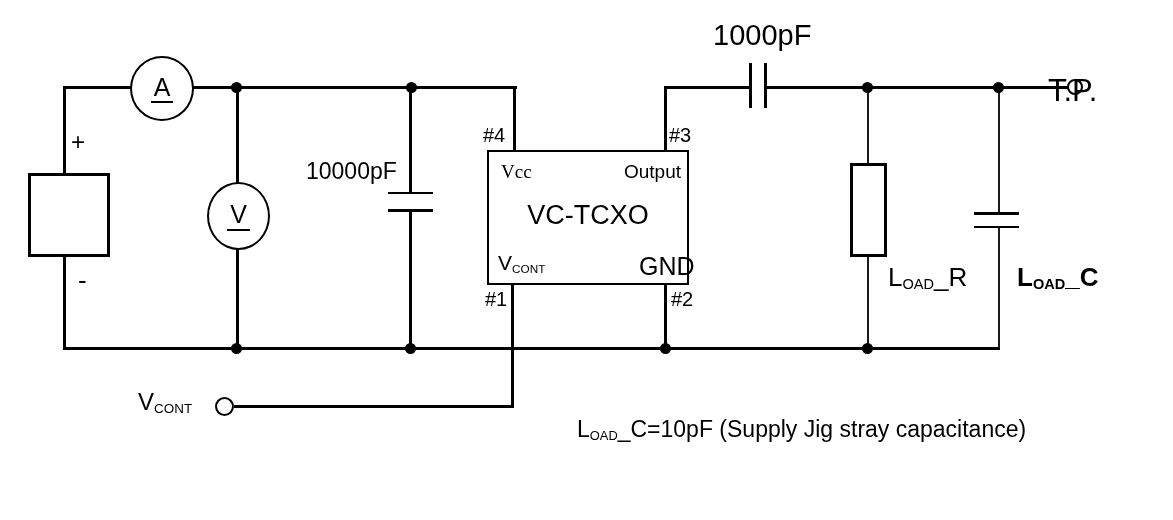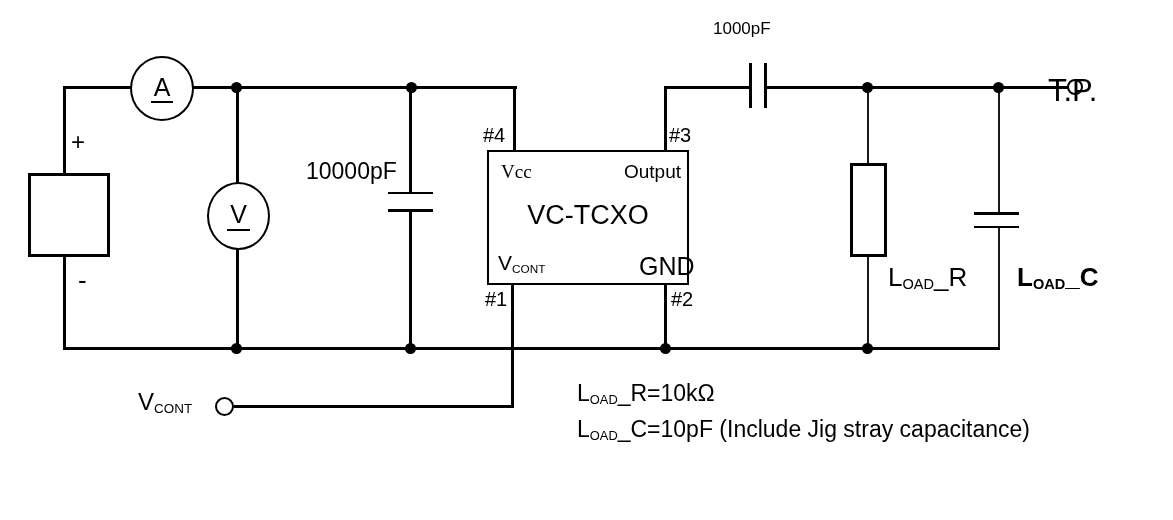--- a/index.html
+++ b/index.html
@@ -77,21 +77,21 @@
   <div class="dot" style="left:993px;top:82px;"></div>
   <div class="dot" style="left:231px;top:343px;"></div>
   <div class="dot" style="left:405px;top:343px;"></div>
   <div class="dot" style="left:660px;top:343px;"></div>
   <div class="dot" style="left:862px;top:343px;"></div>
 
   <div class="lbl" style="left:71px;top:129px;font-size:24px;">+</div>
   <div class="lbl" style="left:78px;top:266px;font-size:26px;">-</div>
 
   <div class="lbl" style="left:306px;top:159px;font-size:23px;">10000pF</div>
-  <div class="lbl" style="left:713px;top:20px;font-size:17px;">1000pF</div>
+  <div class="lbl" style="left:713px;top:20px;font-size:29px;">1000pF</div>
 
   <div class="lbl" style="left:483px;top:124px;font-size:20px;">#4</div>
   <div class="lbl" style="left:669px;top:124px;font-size:20px;">#3</div>
   <div class="lbl" style="left:485px;top:288px;font-size:20px;">#1</div>
   <div class="lbl" style="left:671px;top:288px;font-size:20px;">#2</div>
 
   <div class="lbl" style="left:501px;top:162px;font-size:19px;font-family:Liberation Serif, serif;">Vcc</div>
   <div class="lbl" style="left:600px;top:162px;width:81px;text-align:right;font-size:19px;">Output</div>
   <div class="lbl" style="left:487px;top:201px;width:202px;text-align:center;font-size:27px;">VC-TCXO</div>
   <div class="lbl" style="left:498px;top:251px;font-size:21px;">
@@ -105,20 +105,17 @@
     <span>L</span><span class="sub">OAD</span><span>_R</span>
   </div>
   <div class="lbl" style="left:1017px;top:263px;font-size:26px;font-weight:bold;">
     <span>L</span><span class="sub">OAD</span><span>_C</span>
   </div>
 
   <div class="lbl" style="left:138px;top:389px;font-size:24px;">
     <span>V</span><span class="sub">CONT</span>
   </div>
 
-  <div class="lbl" style="left:577px;top:381px;font-size:23px;">
-    <span>L</span><span class="sub">OAD</span><span>_R=10kΩ</span>
-  </div>
   <div class="lbl" style="left:577px;top:417px;font-size:23px;">
-    <span>L</span><span class="sub">OAD</span><span>_C=10pF (Include Jig stray capacitance)</span>
+    <span>L</span><span class="sub">OAD</span><span>_C=10pF (Supply Jig stray capacitance)</span>
   </div>
 
 </div>
 
 </body></html>

